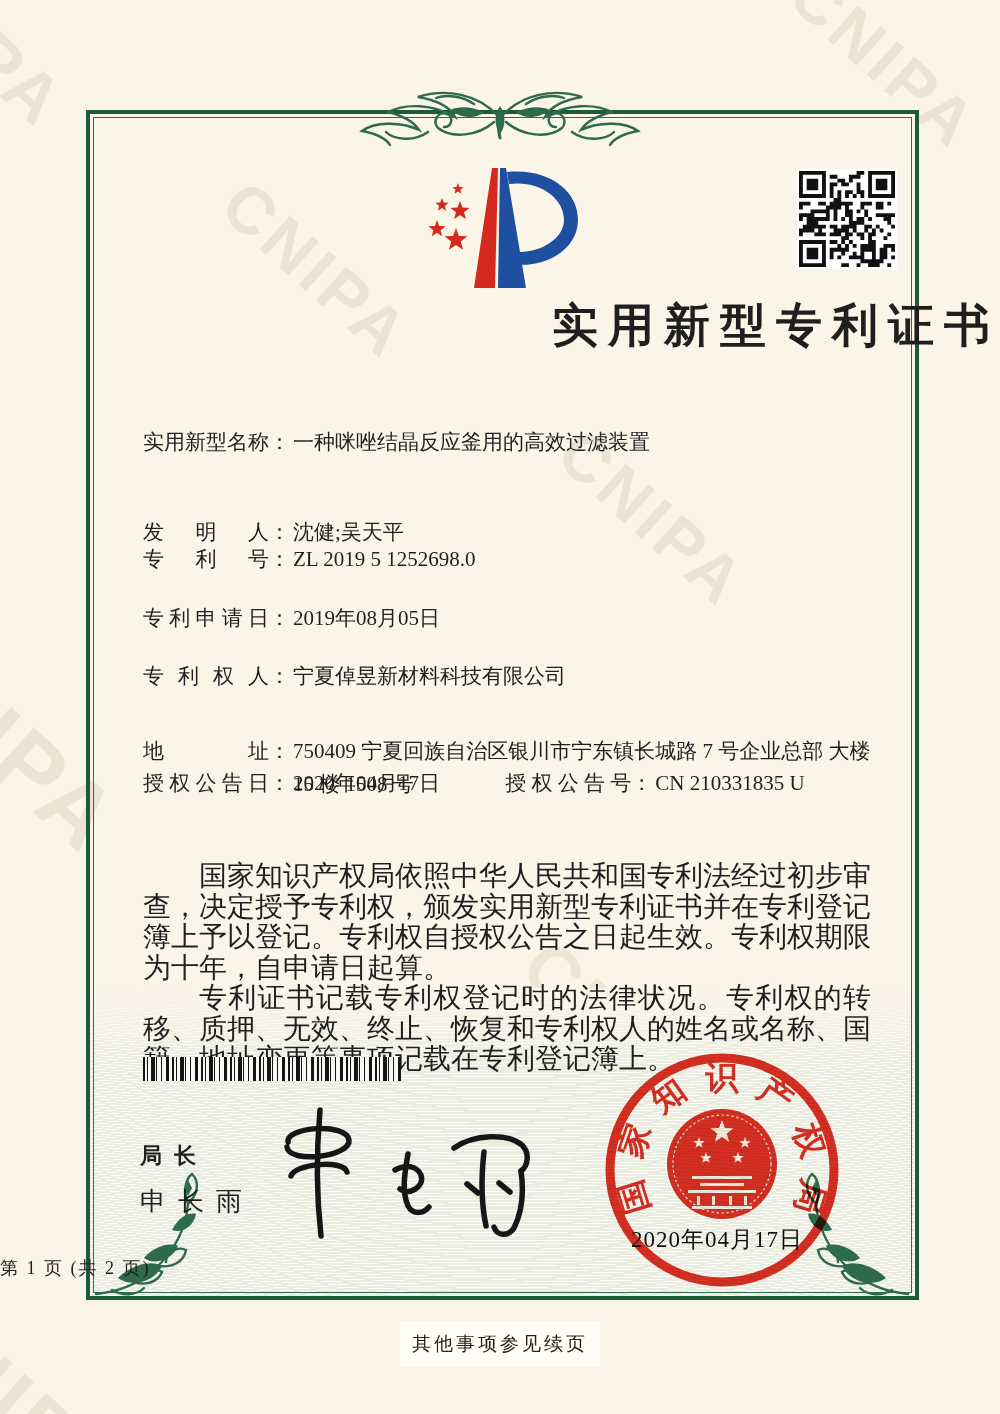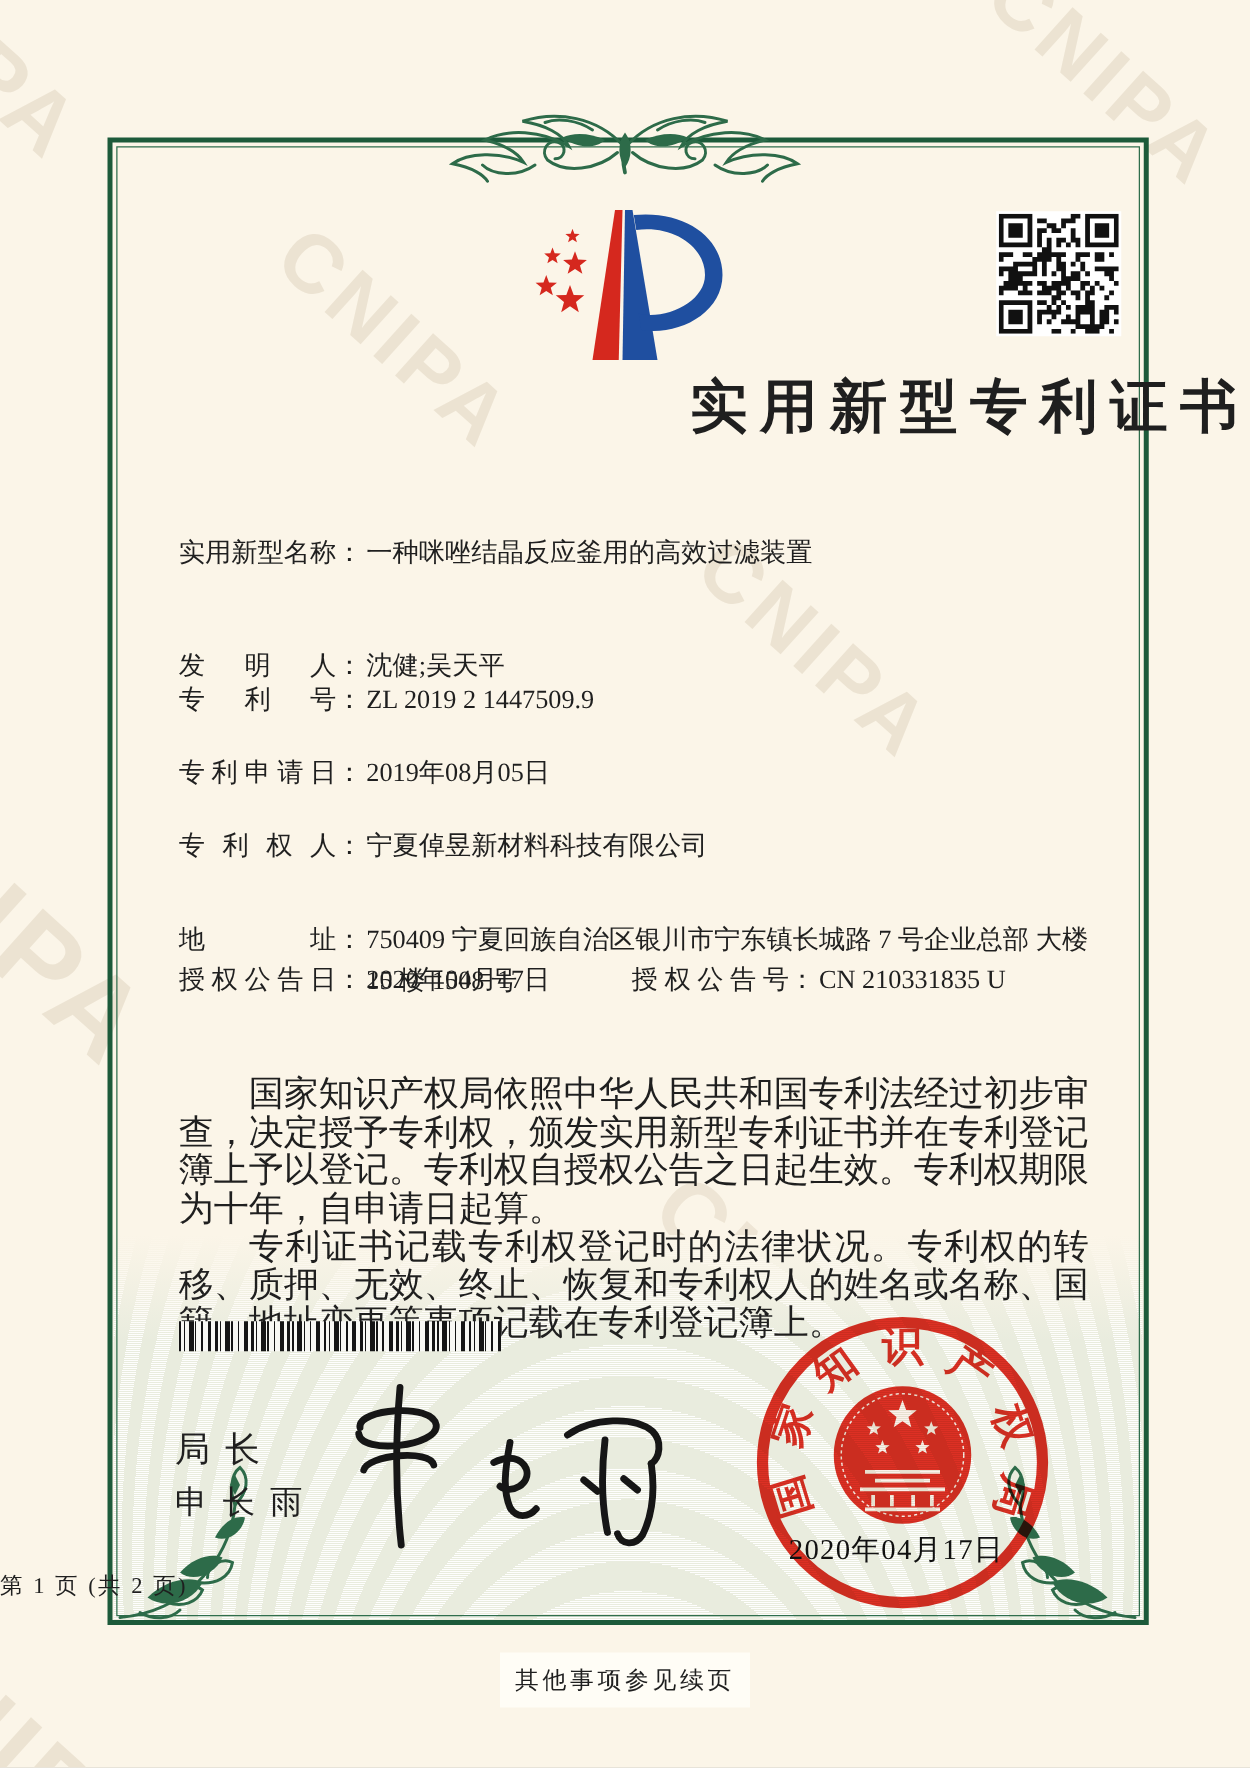--- a/index.html
+++ b/index.html
@@ -67,21 +67,21 @@
   .body-text p{margin:0;text-indent:2em;}
   
   .barcode{
     position:absolute;left:143px;top:1057px;width:258px;height:24px;z-index:5;
     background:repeating-linear-gradient(90deg,
       #151515 0 2px,#f8f8f4 2px 4px,#151515 4px 5px,#f8f8f4 5px 8px,
       #151515 8px 12px,#f8f8f4 12px 13px,#151515 13px 14px,#f8f8f4 14px 18px,
       #151515 18px 19px,#f8f8f4 19px 23px,#151515 23px 26px,#f8f8f4 26px 29px);
   }
   
-  .sig-role{position:absolute;left:140px;top:1141px;font-size:28px;letter-spacing:12px;z-index:5;}
+  .sig-role{position:absolute;left:140px;top:1141px;font-size:22px;letter-spacing:12px;z-index:5;font-weight:bold;}
   .sig-name{position:absolute;left:140px;top:1184px;font-size:26px;letter-spacing:12px;z-index:5;}
   .signature{position:absolute;left:258px;top:1096px;width:310px;height:150px;z-index:5;}
   
   .seal{position:absolute;left:600px;top:1048px;width:244px;height:244px;z-index:6;mix-blend-mode:multiply;opacity:.95;}
   .seal-char{font-size:33px;font-weight:700;fill:#dd2418;font-family:"Liberation Serif","DejaVu Serif",serif;}
   .seal-date{
     position:absolute;left:592px;top:1224px;width:250px;text-align:center;z-index:7;
     font-size:23px;letter-spacing:1px;color:#101010;
   }
   
@@ -183,21 +183,21 @@
   <div class="title">实用新型专利证书</div>
 
   <div class="fields">
     <div class="frow fr0">
       <span class="flabel">实用新型名称</span><span class="fcolon">：</span><span class="fval">一种咪唑结晶反应釜用的高效过滤装置</span>
     </div>
     <div class="frow fr1">
       <span class="flabel">发明人</span><span class="fcolon">：</span><span class="fval">沈健;吴天平</span>
     </div>
     <div class="frow fr2">
-      <span class="flabel">专利号</span><span class="fcolon">：</span><span class="fval">ZL 2019 2 1447509.9</span>
+      <span class="flabel">专利号</span><span class="fcolon">：</span><span class="fval">ZL 2019 5 1252698.0</span>
     </div>
     <div class="frow fr3">
       <span class="flabel">专利申请日</span><span class="fcolon">：</span><span class="fval">2019年08月05日</span>
     </div>
     <div class="frow fr4">
       <span class="flabel">专利权人</span><span class="fcolon">：</span><span class="fval">宁夏倬昱新材料科技有限公司</span>
     </div>
     <div class="frow fr5">
       <span class="flabel">地址</span><span class="fcolon">：</span><span class="fval" style="max-width:586px">750409 宁夏回族自治区银川市宁东镇长城路 7 号企业总部 大楼 15 楼 1508 号</span>
     </div>

